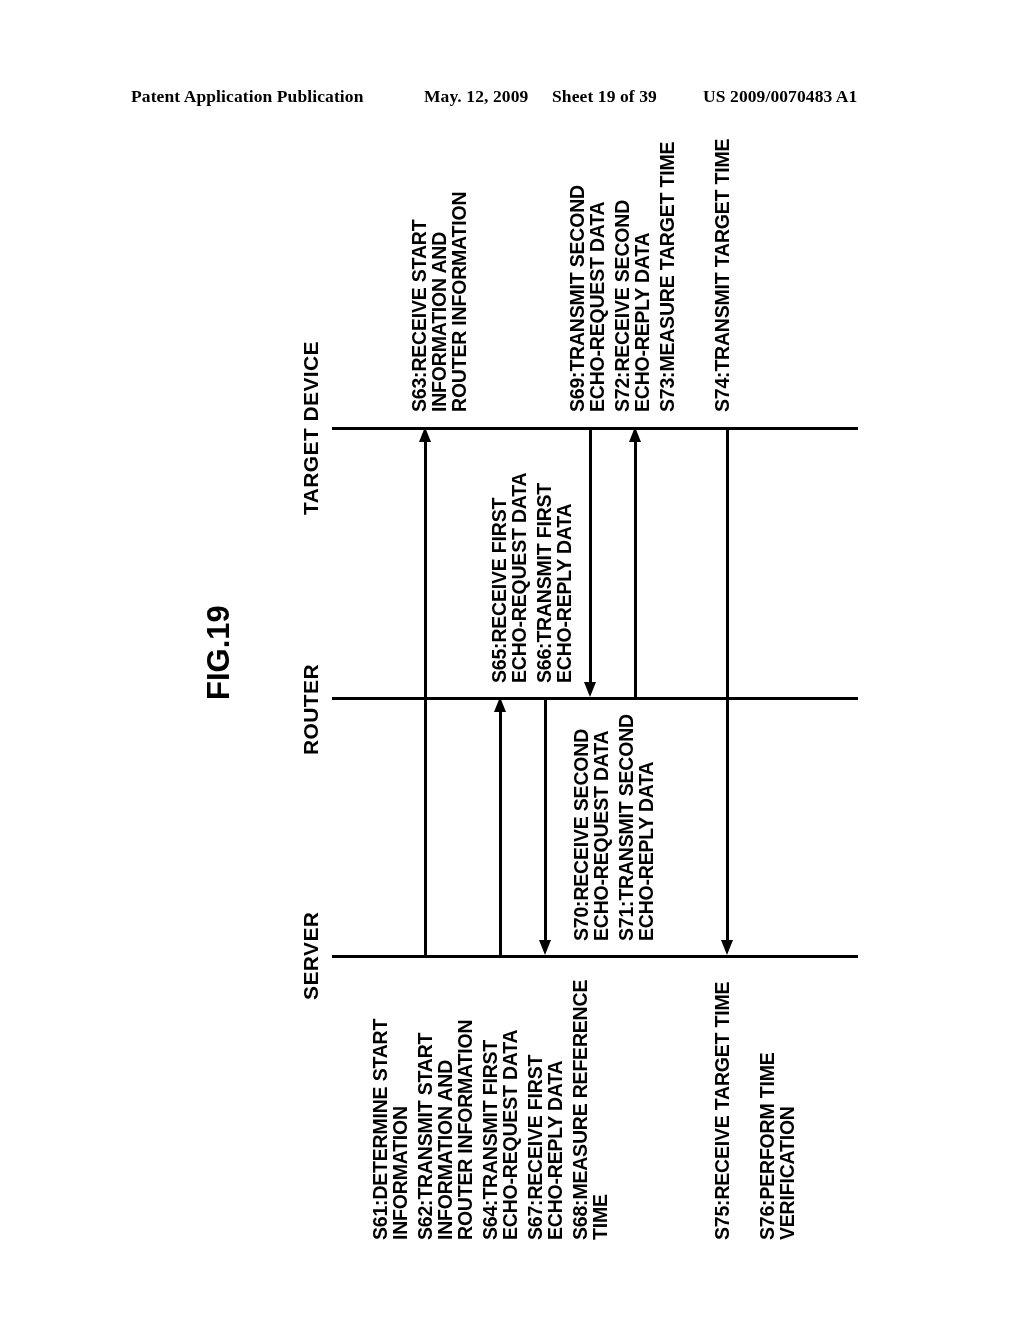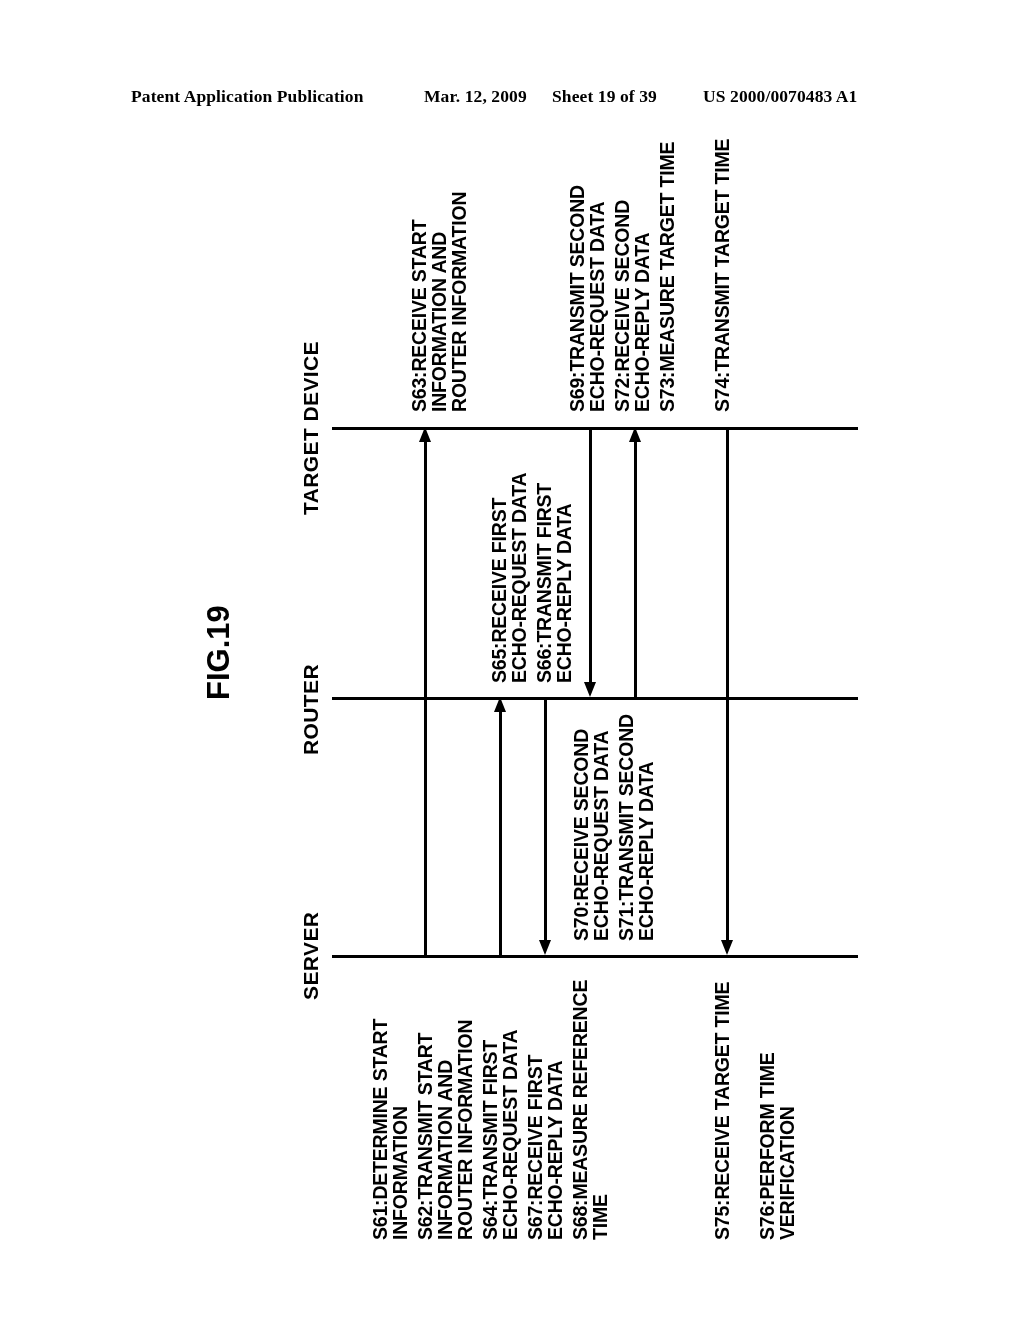--- a/index.html
+++ b/index.html
@@ -102,23 +102,23 @@
     border-left: 6px solid transparent;
     border-right: 6px solid transparent;
     border-top: 15px solid #000;
   }
 </style>
 </head>
 <body>
 
 <div id="patent-header">
   <span class="hdr-pub">Patent Application Publication</span>
-  <span class="hdr-date">Mar. 12, 2009</span>
+  <span class="hdr-date">May. 12, 2009</span>
   <span class="hdr-sheet">Sheet 19 of 39</span>
-  <span class="hdr-num">US 2000/0070483 A1</span>
+  <span class="hdr-num">US 2009/0070483 A1</span>
 </div>
 
 <div id="figure">
 
   <div id="fig-label" class="vtext" style="left:203px; top:700px;">FIG.19</div>
 
   <div class="vtext lane-label" style="left:300px; top:515px;">TARGET DEVICE</div>
   <div class="vtext lane-label" style="left:300px; top:755px;">ROUTER</div>
   <div class="vtext lane-label" style="left:300px; top:1000px;">SERVER</div>
 

